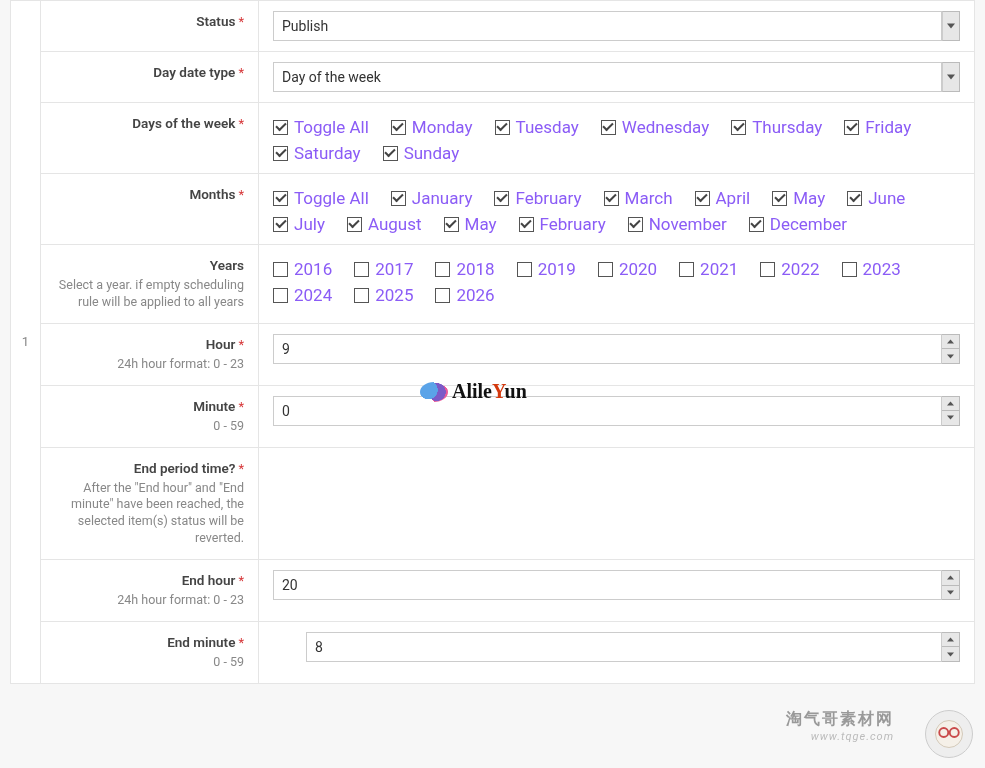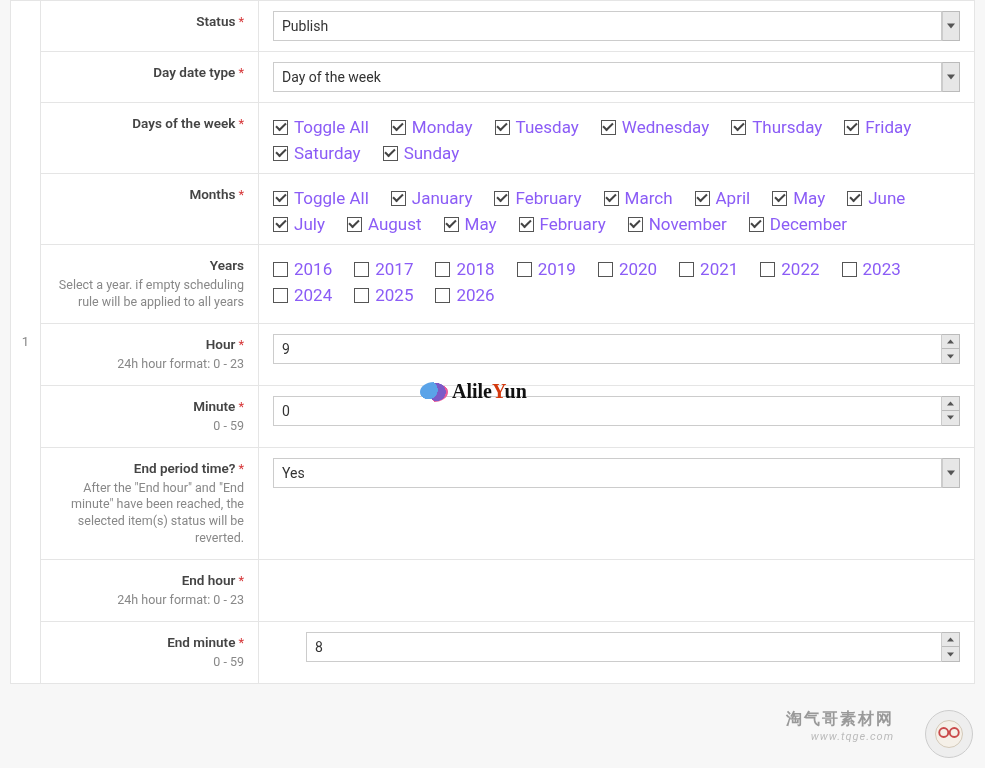--- a/index.html
+++ b/index.html
@@ -438,36 +438,43 @@
           </div>
         </div>
       </div>
     </div>
 
     <div class="row">
       <div class="lcol">
         <span class="label">End period time?</span><span class="req">*</span>
         <div class="hint">After the "End hour" and "End minute" have been reached, the selected item(s) status will be reverted.</div>
       </div>
-      <div class="rcol">
-        <div class="dropdown-wrap">
-          <div class="dropdown">Yes</div>
-          <div class="dd-btn">
-              <svg viewBox="0 0 10 10">
-                <path d="M0 2 L5 8 L10 2 Z"></path>
-              </svg>
-            </div>
-        </div>
-      </div>
     </div>
 
     <div class="row">
       <div class="lcol">
         <span class="label">End hour</span><span class="req">*</span>
         <div class="hint">24h hour format: 0 - 23</div>
+      </div>
+      <div class="rcol">
+        <div class="numfield-wrap">
+          <div class="numfield">20</div>
+          <div class="spinner">
+            <div class="half">
+                <svg viewBox="0 0 10 6">
+                  <path d="M0 6 L5 0 L10 6 Z"></path>
+                </svg>
+              </div>
+            <div class="half">
+                <svg viewBox="0 0 10 6">
+                  <path d="M0 0 L5 6 L10 0 Z"></path>
+                </svg>
+              </div>
+          </div>
+        </div>
       </div>
     </div>
 
     <div class="row">
       <div class="lcol">
         <span class="label">End minute</span><span class="req">*</span>
         <div class="hint">0 - 59</div>
       </div>
       <div class="rcol">
         <div class="numfield-wrap">

